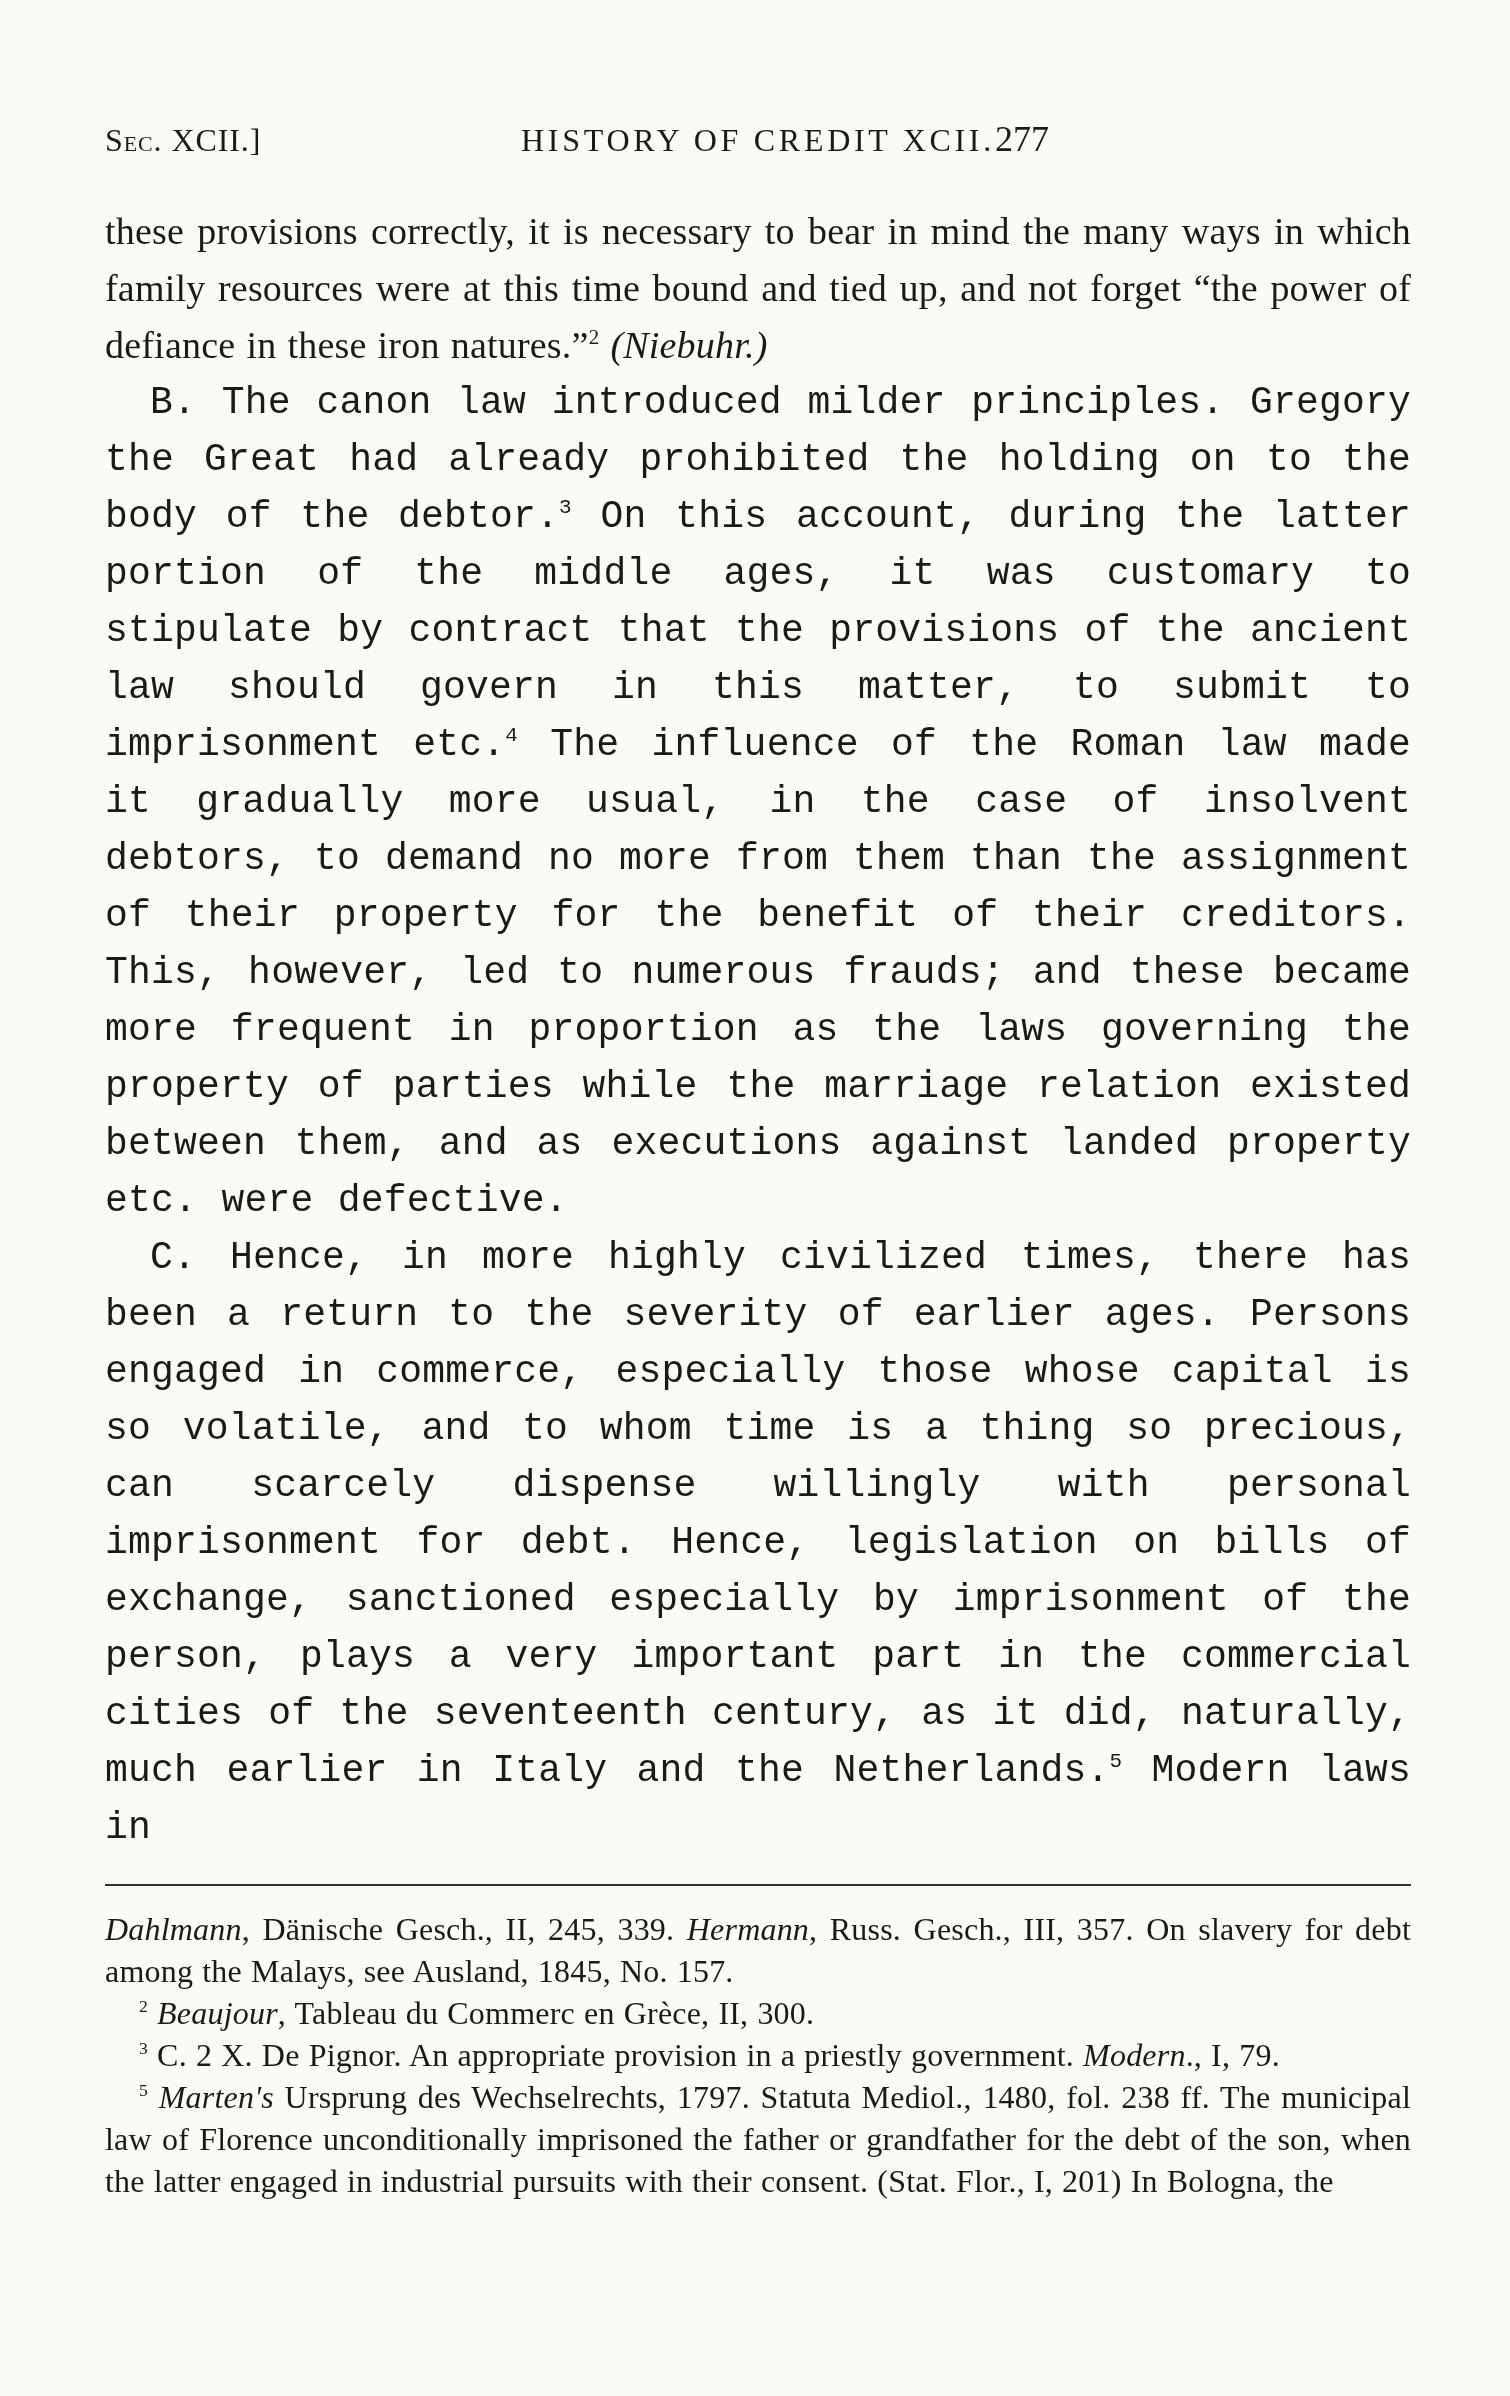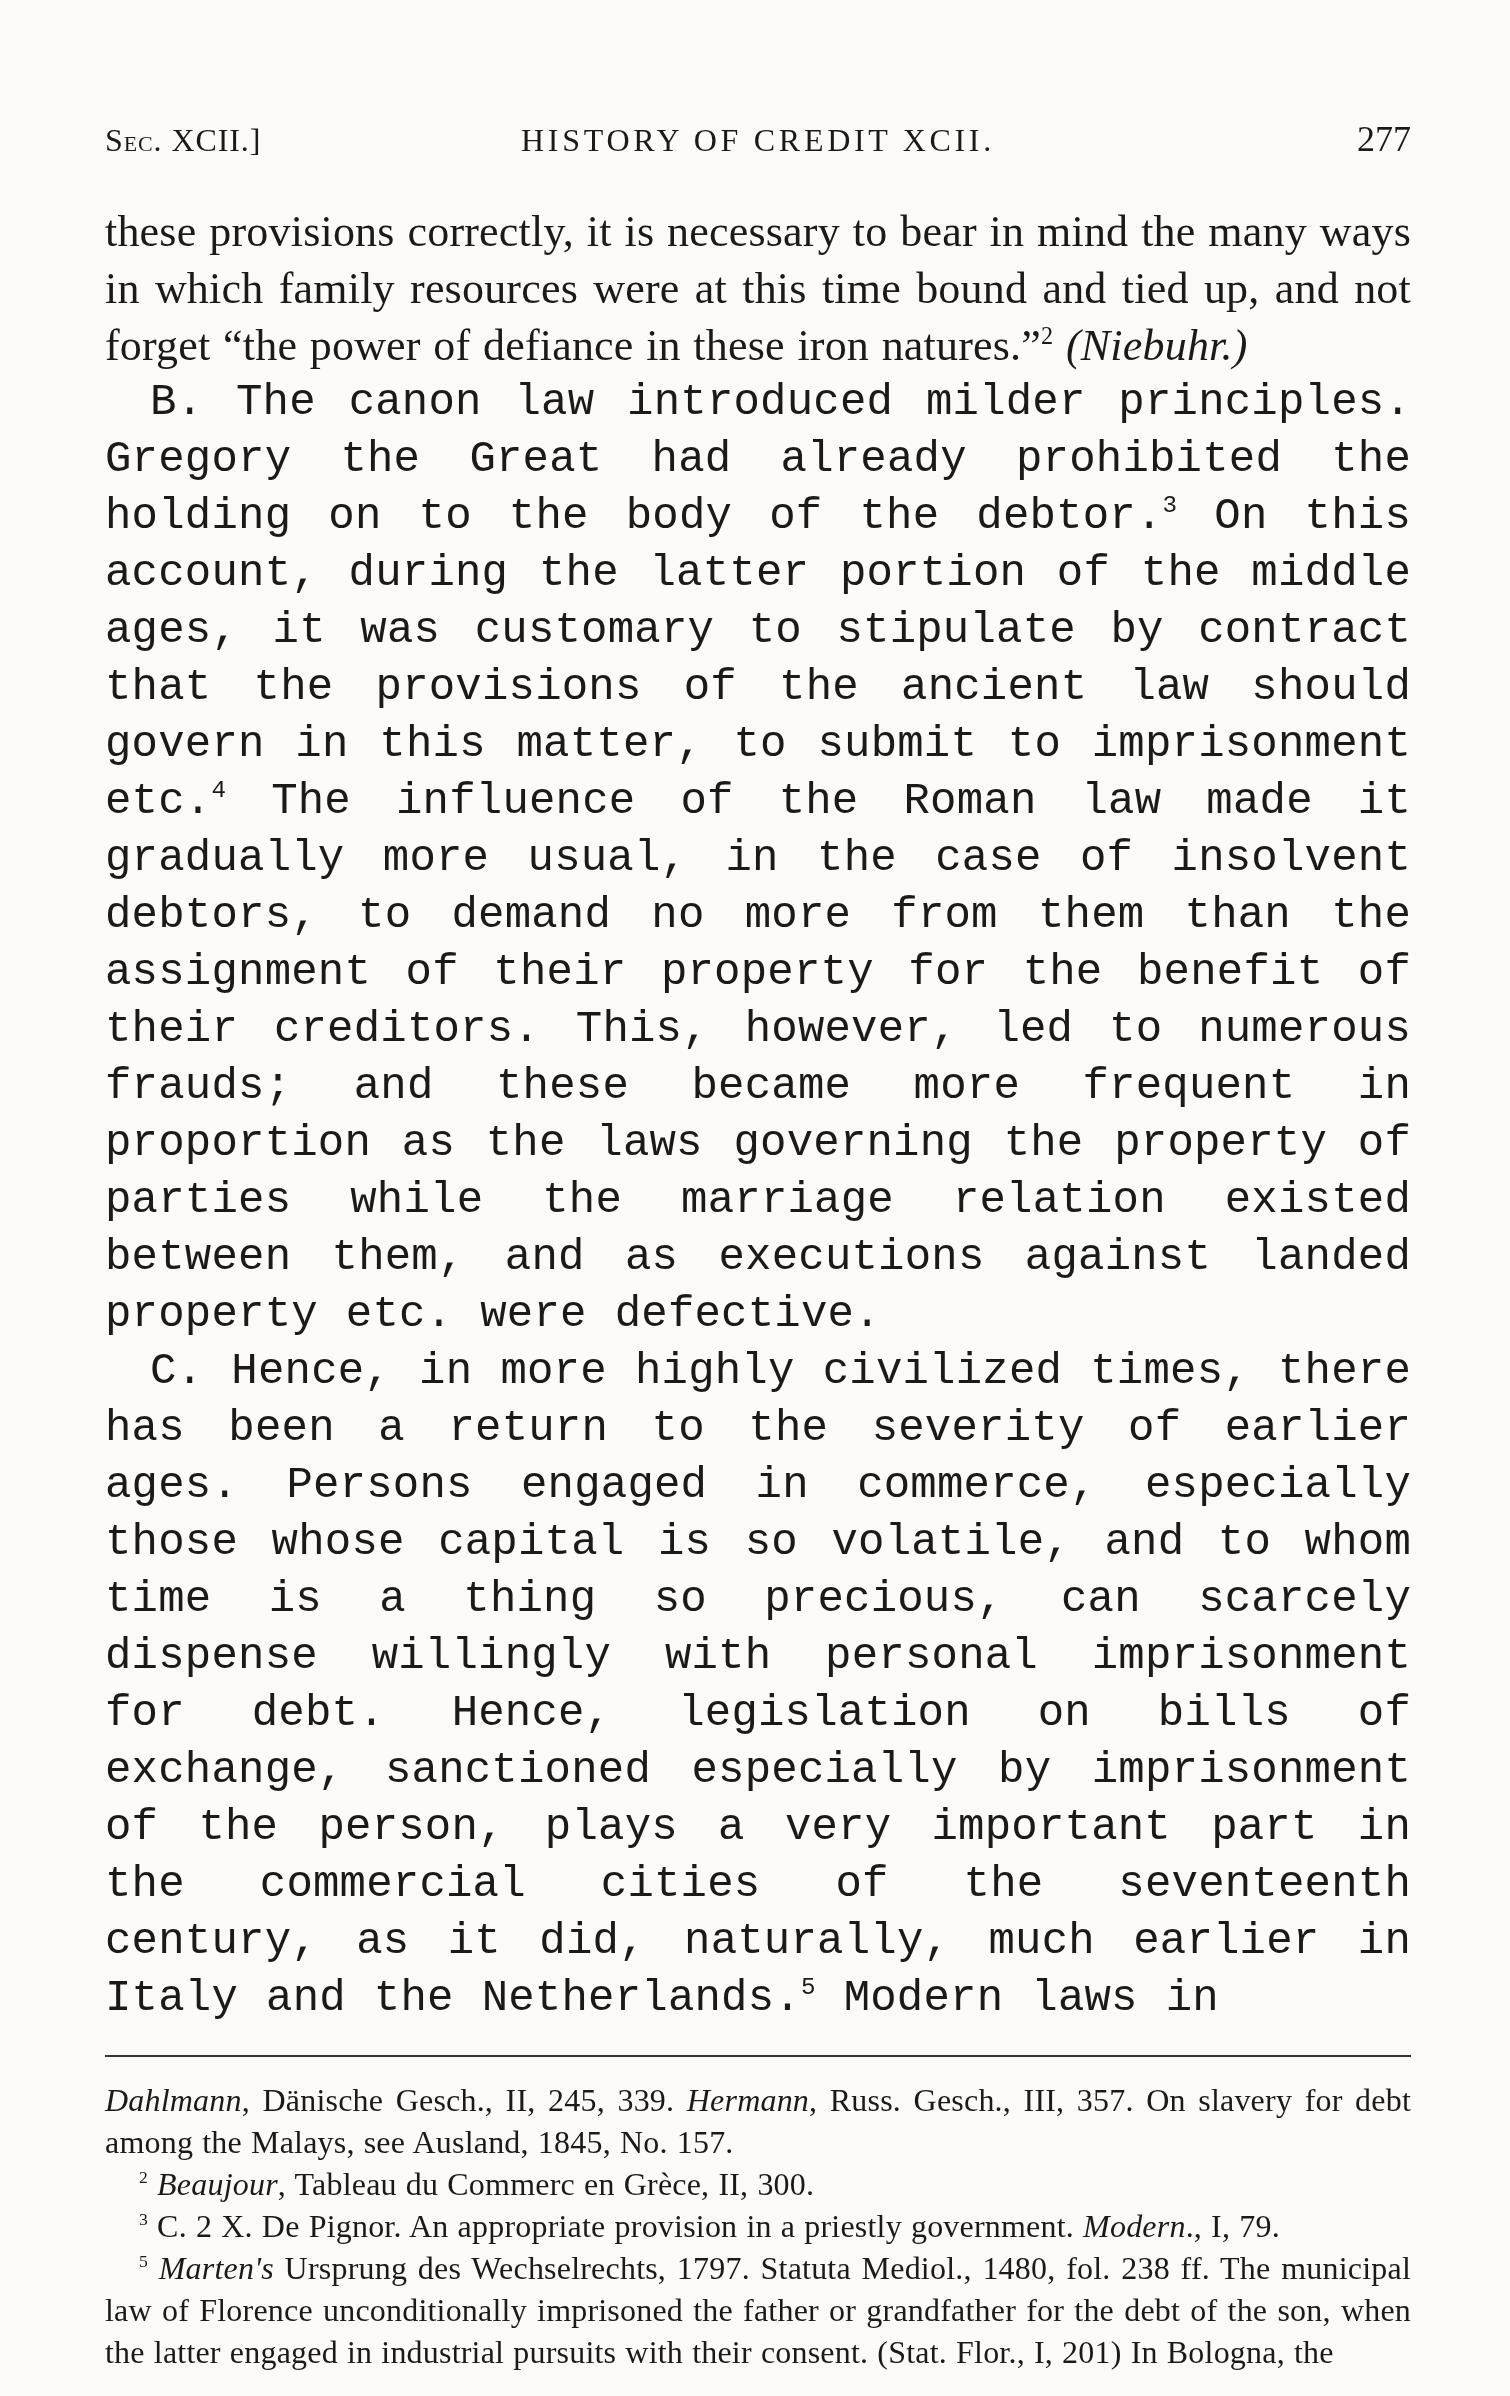--- a/index.html
+++ b/index.html
@@ -37,26 +37,26 @@
     text-align: left;
   }
   .running-title {
     font-size: 32px;
     letter-spacing: 3.7px;
     text-align: center;
     white-space: nowrap;
   }
   .page-number {
     font-size: 36px;
-    text-align: right;
+    text-align: left;
   }
   
   .body-text {
     margin-top: 43px;
-    font-size: 44px;
+    font-size: 38px;
     line-height: 57px;
     text-align: justify;
     letter-spacing: 0.2px;
     word-spacing: 1.4px;
   }
   p.para { margin: 0; }
   p.para.indent { text-indent: 45px; font-family: Liberation Mono, monospace; }
   sup.fnmark {
     font-size: 0.55em;
     line-height: 0;

